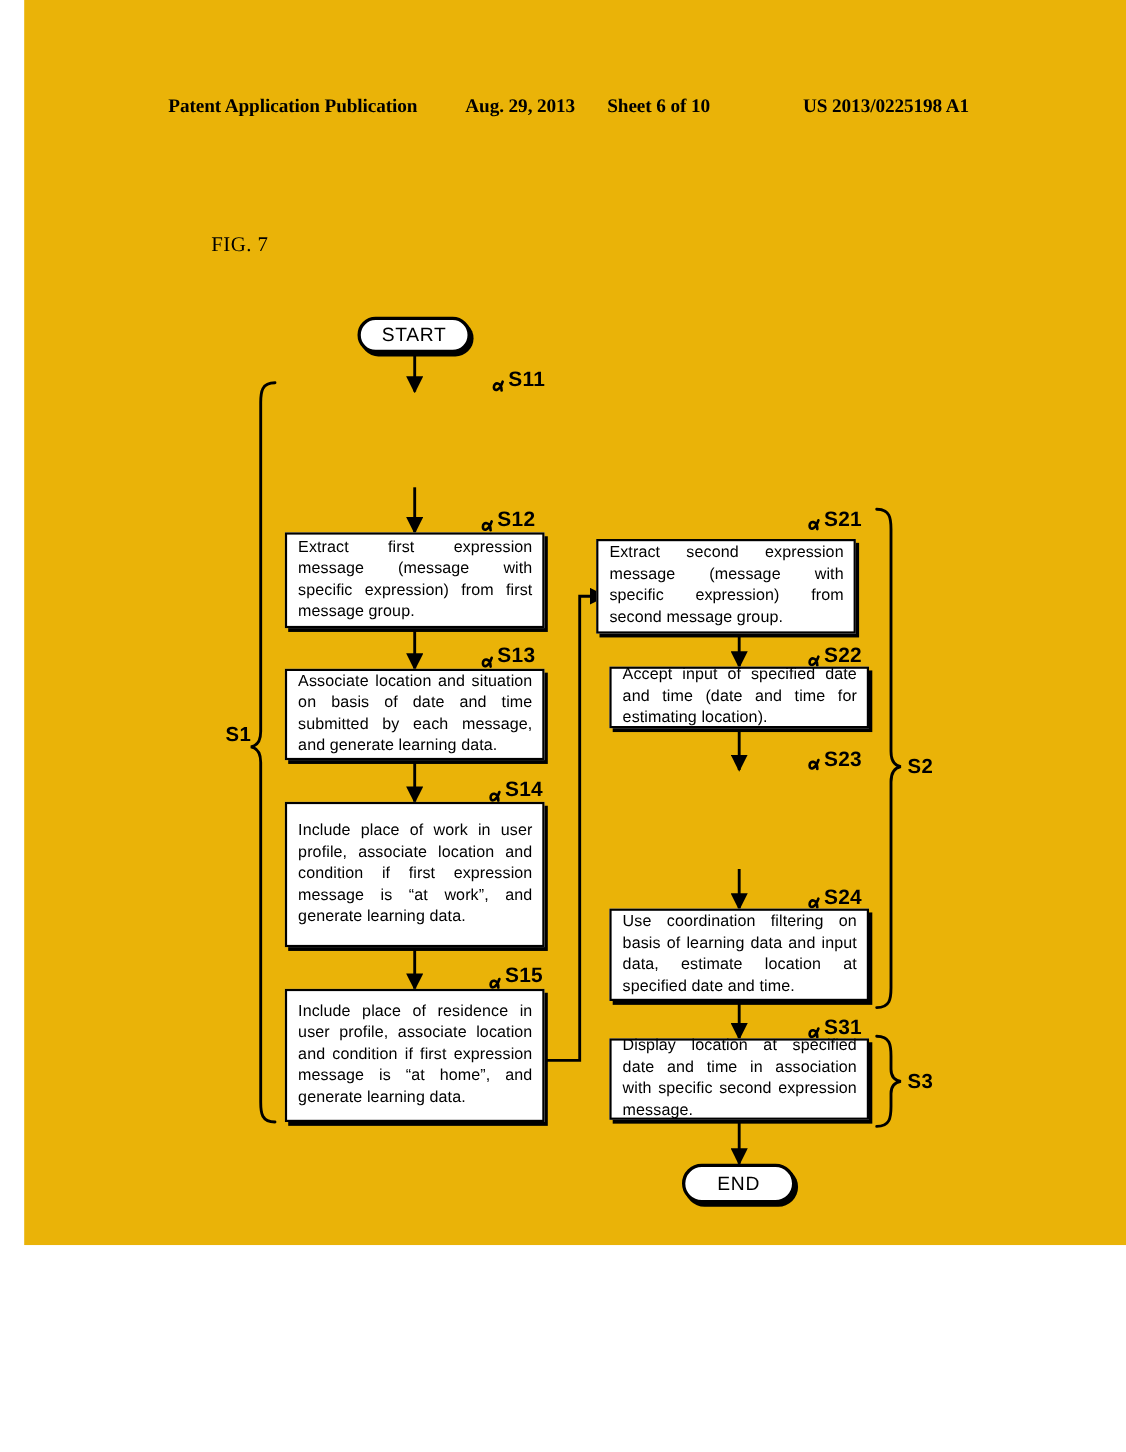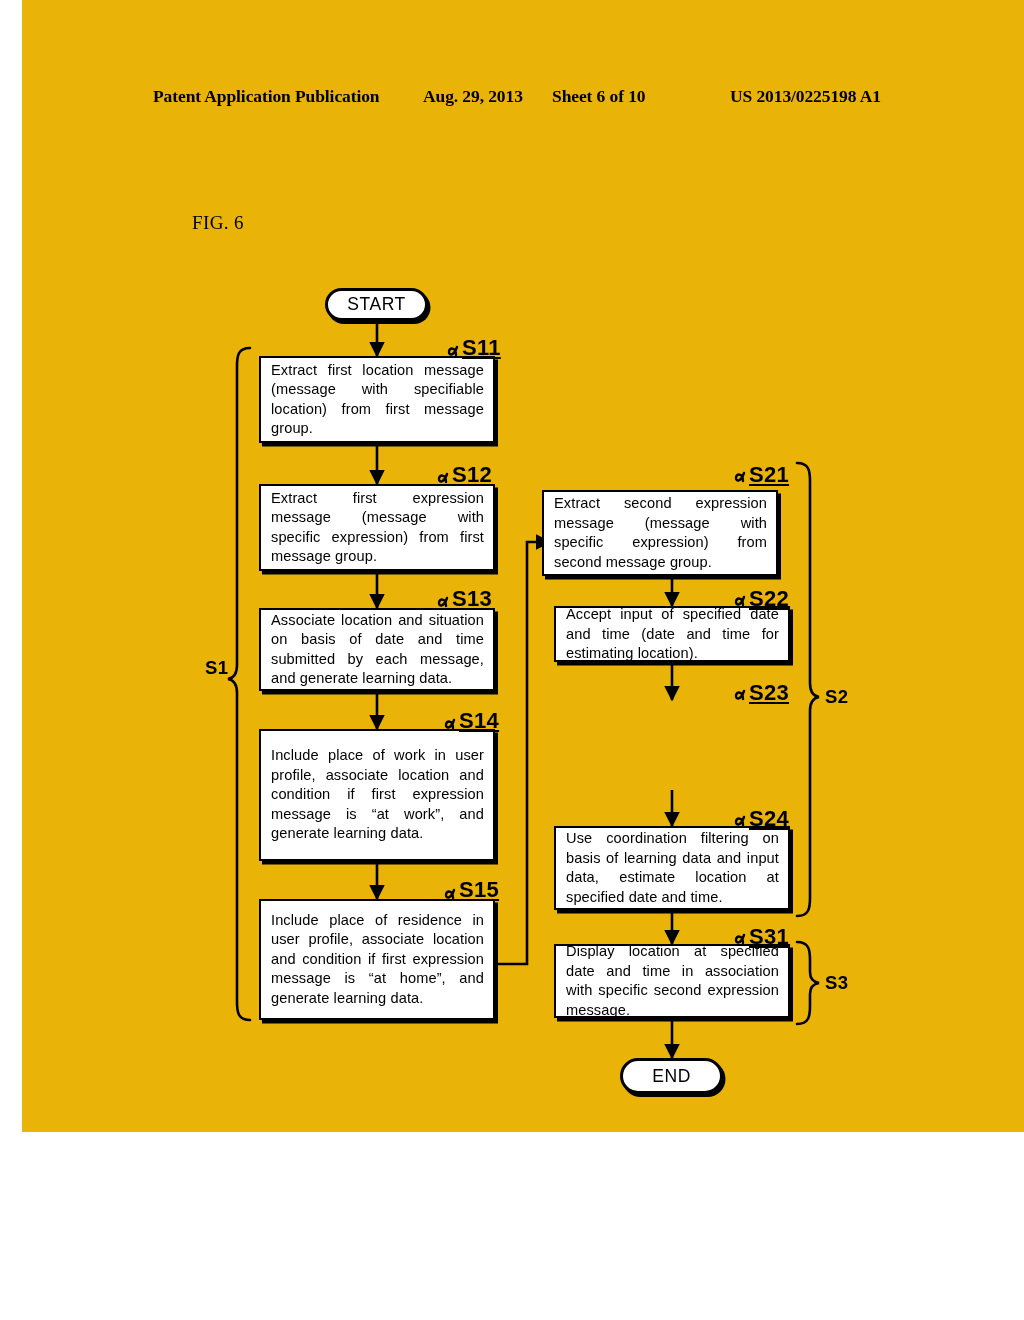--- a/index.html
+++ b/index.html
@@ -93,25 +93,24 @@
     line-height: 19.6px;
     text-align: justify;
     text-align-last: left;
     letter-spacing: 0.1px;
     hyphens: none;
   }
 
   
   .steplabel {
     position: absolute;
-    font-size: 22px;
+    font-size: 19px;
     font-weight: bold;
     letter-spacing: 0.3px;
     white-space: nowrap;
-    text-decoration: underline;
   }
 
   
   .bracelabel {
     position: absolute;
     font-size: 18.5px;
     font-weight: bold;
     letter-spacing: 0.3px;
     white-space: nowrap;
   }
@@ -130,21 +129,21 @@
 
 <div id="page">
 
   <div id="pub-header">
     <span class="h-left">Patent Application Publication</span>
     <span class="h-date">Aug. 29, 2013</span>
     <span class="h-sheet">Sheet 6 of 10</span>
     <span class="h-num">US 2013/0225198 A1</span>
   </div>
 
-  <div id="fig-label">FIG. 6</div>
+  <div id="fig-label">FIG. 7</div>
 
   <div id="flow">
 
     <svg class="lines" viewBox="0 0 1024 1320" xmlns="http://www.w3.org/2000/svg">
       <defs>
         <marker id="arrow" viewBox="0 0 10 10" refX="9" refY="5" markerWidth="6" markerHeight="6" orient="auto-start-reverse">
           <path d="M 0 0 L 10 5 L 0 10 z" fill="#000"></path>
         </marker>
       </defs>
       <g stroke="#000" stroke-width="2.6" fill="none" marker-end="url(#arrow)">
@@ -211,23 +210,20 @@
                  C 791 984 788 987 788 994
                  L 788 1006
                  C 788 1016 787 1024 775 1024"></path>
       </g>
     </svg>
 
     <div class="terminator" style="left:303px; top:288px; width:103px; height:33px;">
       <span>START</span>
     </div>
 
-    <div class="pbox" style="left:237px; top:356px; width:236px; height:87px;">
-      <div class="ptext">Extract first location message (message with specifiable location) from first message group.</div>
-    </div>
     <div class="steplabel" style="left:440px; top:335px;">S11</div>
 
     <div class="pbox" style="left:237px; top:484px; width:236px; height:87px;">
       <div class="ptext">Extract first expression message (message with specific expression) from first message group.</div>
     </div>
     <div class="steplabel" style="left:430px; top:462px;">S12</div>
 
     <div class="pbox" style="left:237px; top:608px; width:236px; height:83px;">
       <div class="ptext">Associate location and situation on basis of date and time submitted by each message, and generate learning data.</div>
     </div>

